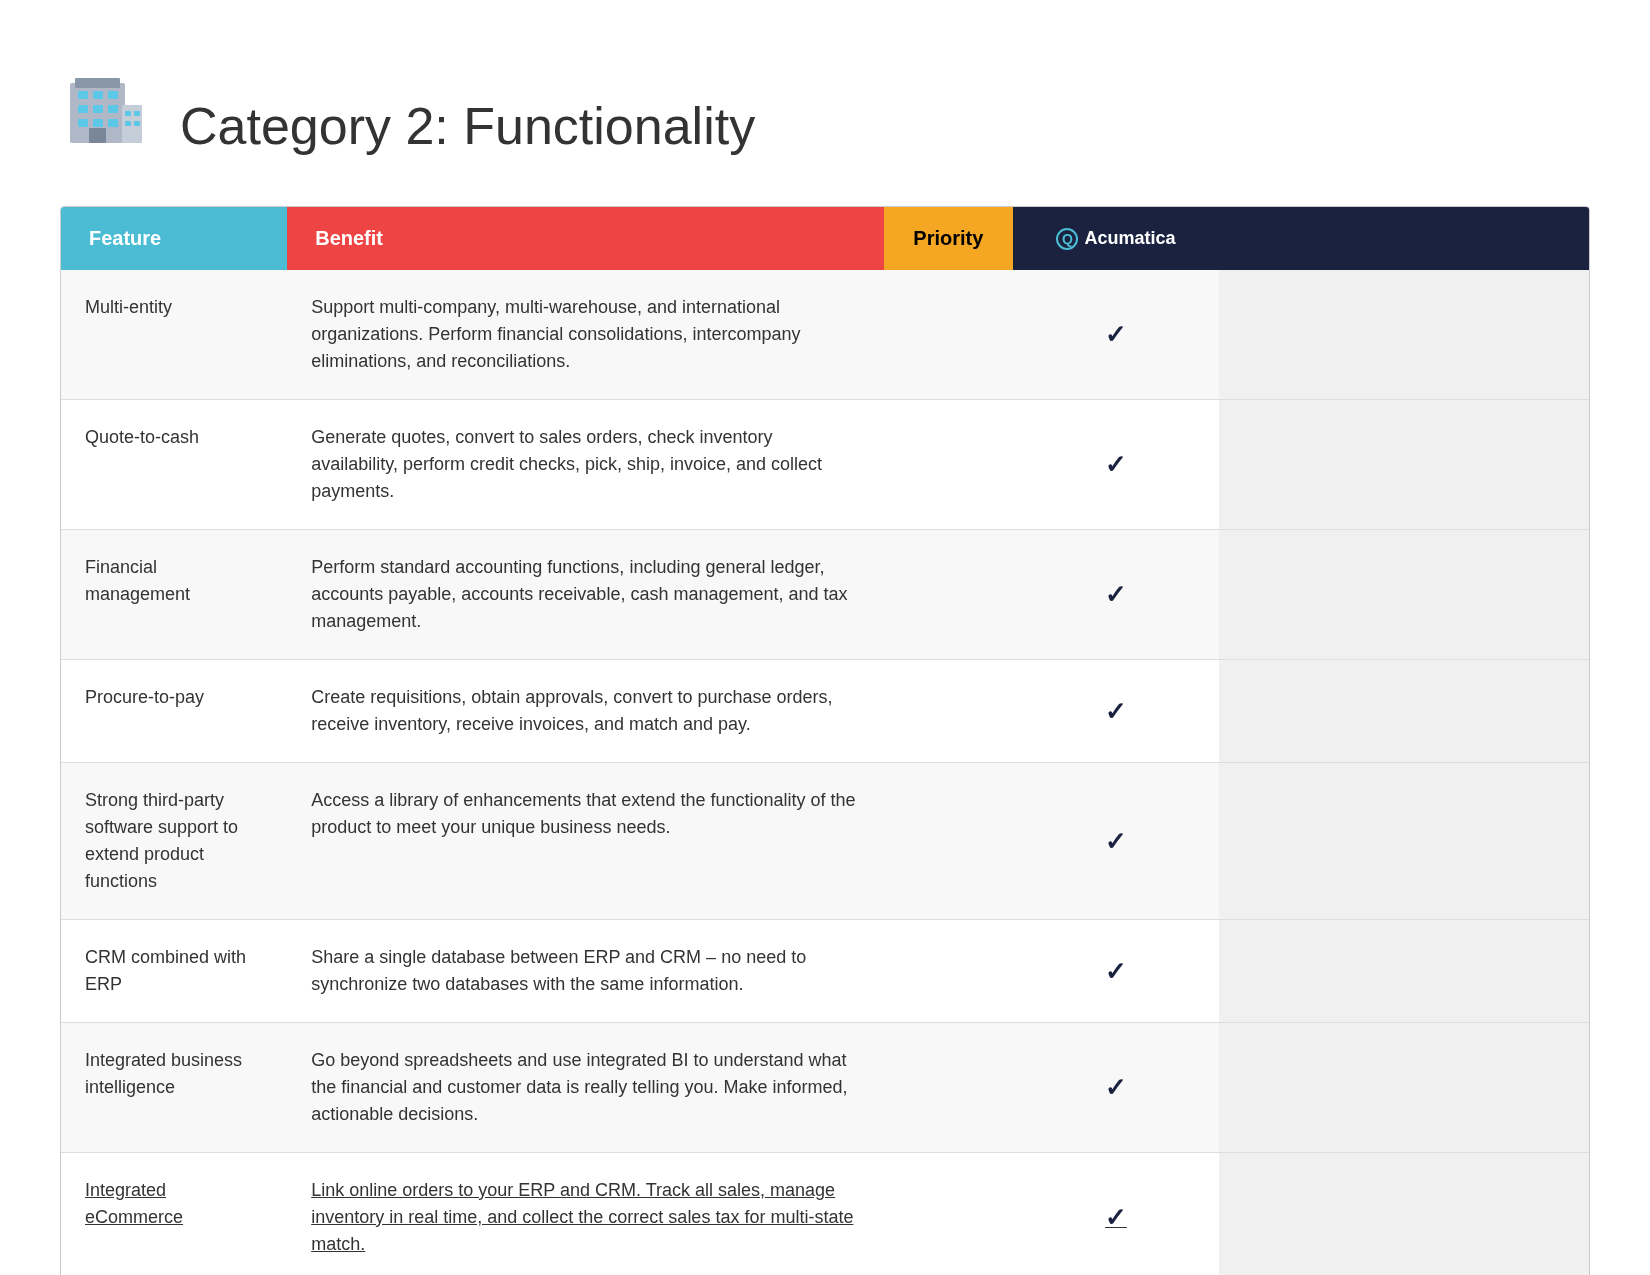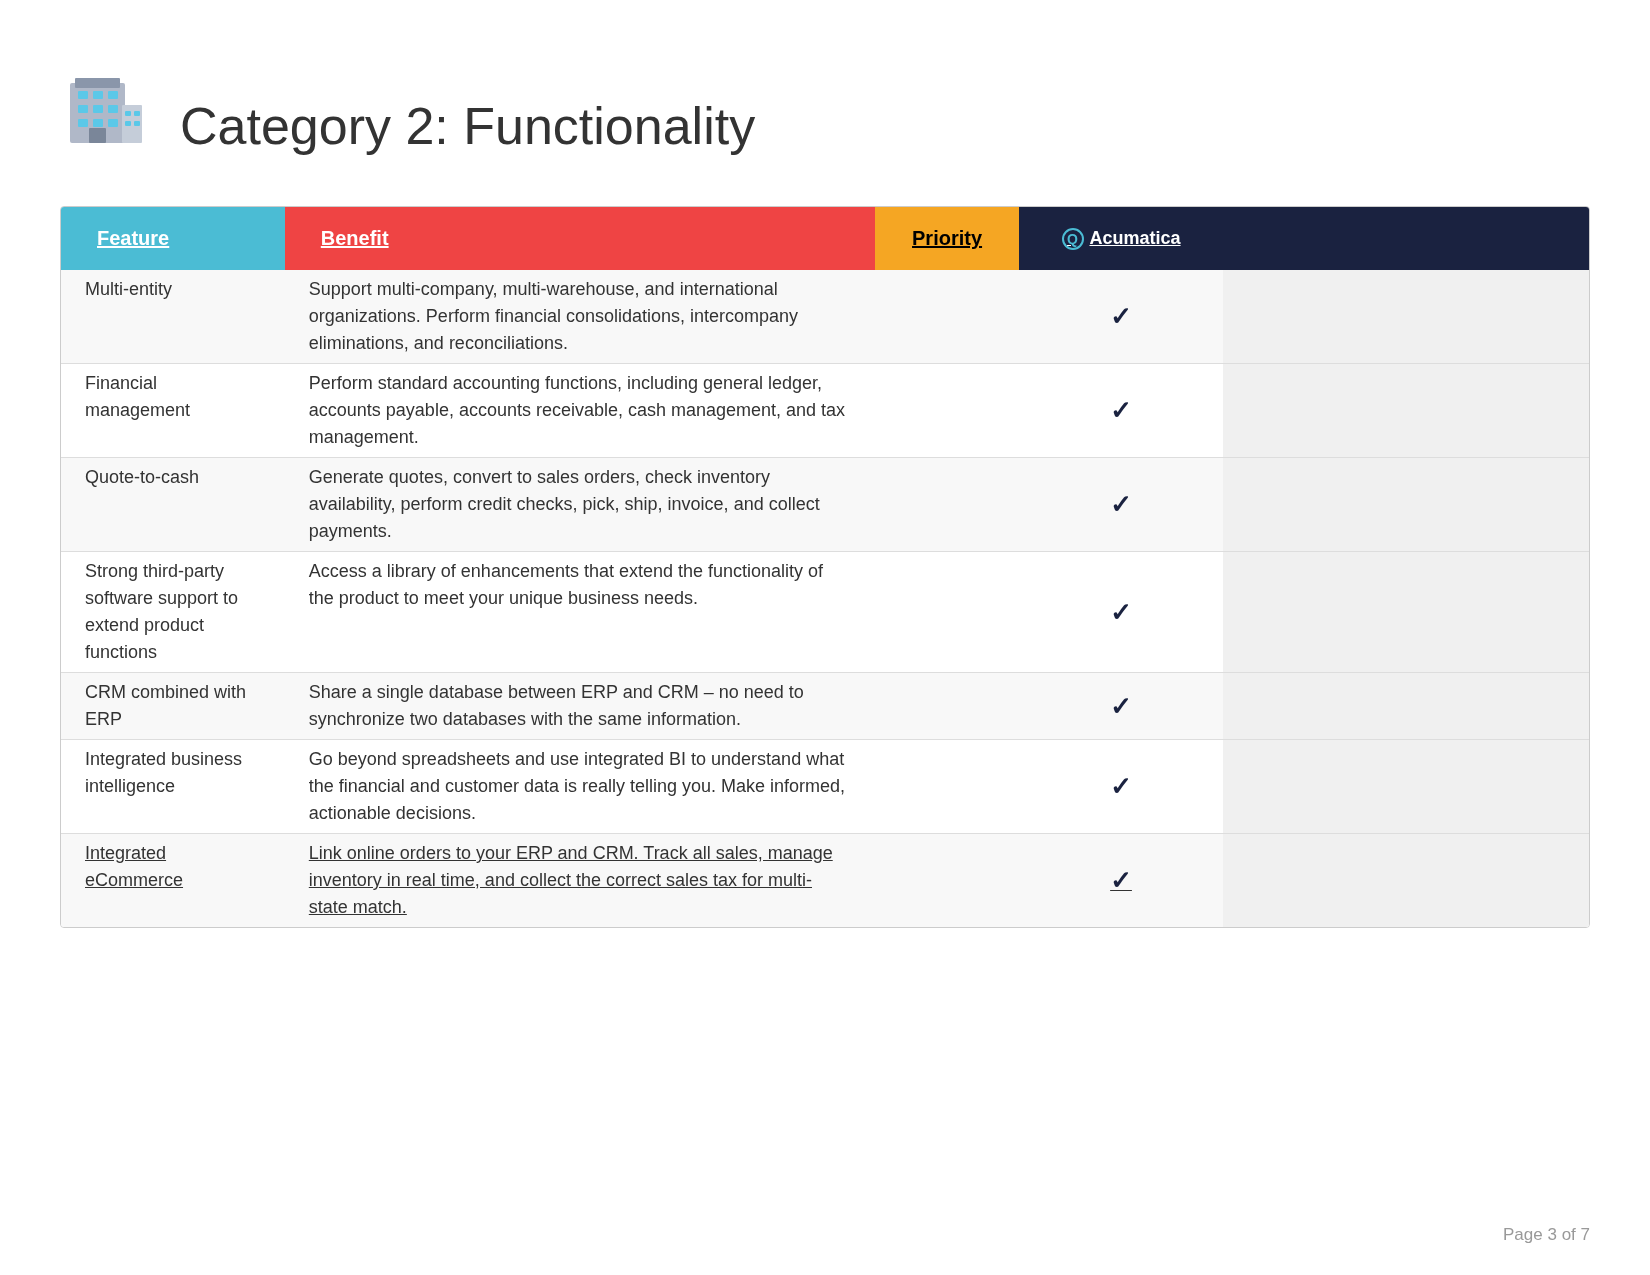--- a/index.html
+++ b/index.html
@@ -41,25 +41,24 @@
       border-radius: 4px;
       overflow: hidden;
     }
 
     table {
       width: 100%;
       border-collapse: collapse;
     }
 
     thead tr th {
-      padding: 20px 36px;
+      padding: 20px 28px;
       text-align: left;
       font-weight: 600;
       font-size: 20px;
-      text-decoration: underline;
     }
 
     th.col-feature {
       background: #4bbcd4;
       color: #fff;
       width: 220px;
     }
 
     th.col-benefit {
       background: #ef4444;
@@ -102,21 +101,21 @@
 
     tbody tr:nth-child(odd) {
       background: #f8f8f8;
     }
 
     tbody tr:nth-child(even) {
       background: #ffffff;
     }
 
     tbody td {
-      padding: 6px 24px;
+      padding: 24px 24px;
       font-size: 18px;
       vertical-align: top;
       color: #333;
       line-height: 1.5;
     }
 
     td.col-feature {
       font-weight: 400;
       color: #333;
     }
@@ -232,30 +231,38 @@
       <tbody id="table-body">
       <tr>
             <td class="col-feature">Multi-entity</td>
             <td>Support multi-company, multi-warehouse, and international organizations. Perform financial consolidations, intercompany eliminations, and reconciliations.</td>
             <td class="col-priority"></td>
             <td class="col-acumatica"><span class="checkmark">✓</span></td>
             <td class="col-blank"></td>
             <td class="col-blank"></td>
           </tr>
           <tr>
+            <td class="col-feature">Quote-to-cash</td>
+            <td>Generate quotes, convert to sales orders, check inventory availability, perform credit checks, pick, ship, invoice, and collect payments.</td>
+            <td class="col-priority"></td>
+            <td class="col-acumatica"><span class="checkmark">✓</span></td>
+            <td class="col-blank"></td>
+            <td class="col-blank"></td>
+          </tr>
+          <tr>
             <td class="col-feature">Financial management</td>
             <td>Perform standard accounting functions, including general ledger, accounts payable, accounts receivable, cash management, and tax management.</td>
             <td class="col-priority"></td>
             <td class="col-acumatica"><span class="checkmark">✓</span></td>
             <td class="col-blank"></td>
             <td class="col-blank"></td>
           </tr>
           <tr>
-            <td class="col-feature">Quote-to-cash</td>
-            <td>Generate quotes, convert to sales orders, check inventory availability, perform credit checks, pick, ship, invoice, and collect payments.</td>
+            <td class="col-feature">Procure-to-pay</td>
+            <td>Create requisitions, obtain approvals, convert to purchase orders, receive inventory, receive invoices, and match and pay.</td>
             <td class="col-priority"></td>
             <td class="col-acumatica"><span class="checkmark">✓</span></td>
             <td class="col-blank"></td>
             <td class="col-blank"></td>
           </tr>
           <tr>
             <td class="col-feature">Strong third-party software support to extend product functions</td>
             <td>Access a library of enhancements that extend the functionality of the product to meet your unique business needs.</td>
             <td class="col-priority"></td>
             <td class="col-acumatica"><span class="checkmark">✓</span></td>

